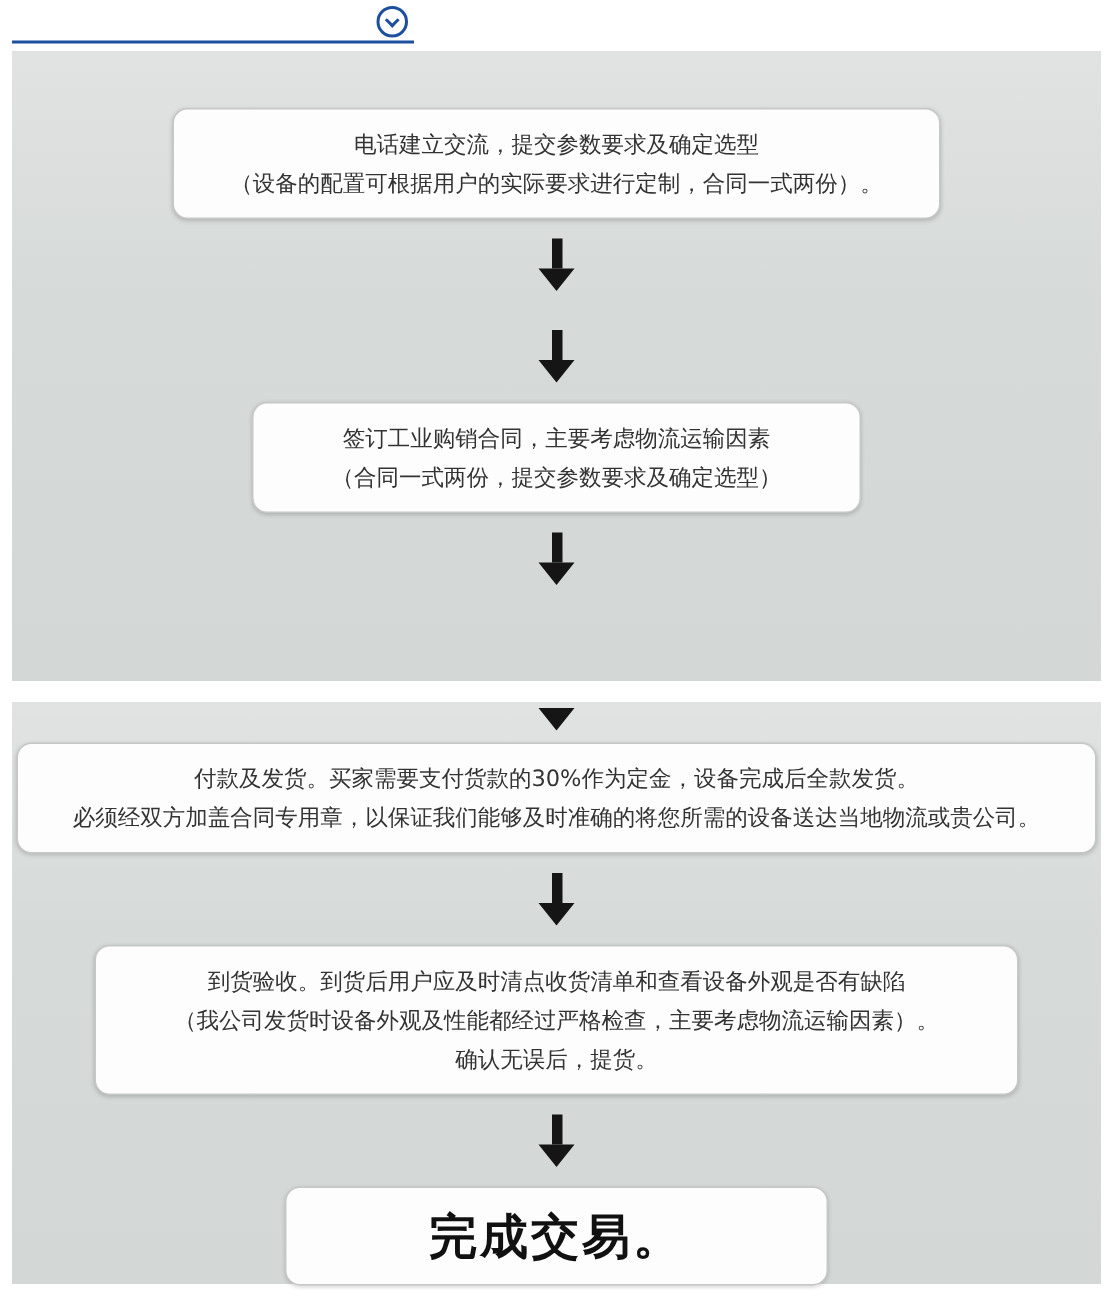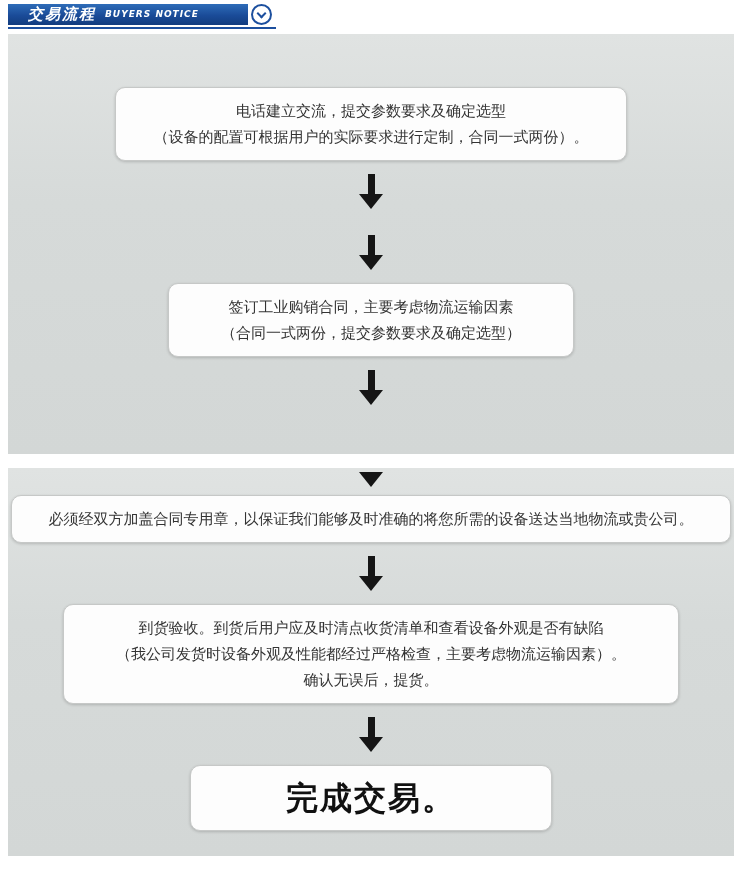--- a/index.html
+++ b/index.html
@@ -21,21 +21,21 @@
     border:2px solid #1c4f9e; background:#ffffff;
     display:flex; align-items:center; justify-content:center;
   }
   .chev { display:block; width:7px; height:7px; border-left:2px solid #1c4f9e; border-bottom:2px solid #1c4f9e; transform:rotate(-45deg); margin-top:-3px; }
 
   
   .panel {
     margin:0 8px; background:linear-gradient(180deg,#e0e3e2 0%, #d6dad9 40%, #d3d7d6 100%);
     display:flex; flex-direction:column; align-items:center;
   }
-  .panel-top { height:420px; padding-top:53px; }
+  .panel-top { height:420px; padding-top:38px; }
   .panel-gap { height:14px; background:#ffffff; }
   .panel-bottom { height:388px; padding-top:2px; }
 
   
   .box {
     background:#fdfdfd; border:1px solid #c6c8c7; border-radius:10px;
     box-shadow:0 1px 3px rgba(0,0,0,0.18);
     padding:10px 24px; text-align:center; color:#333333;
   }
   .box .line { font-size:15px; line-height:26px; white-space:nowrap; }
@@ -52,24 +52,20 @@
   .arrow .stem { width:7px; height:20px; background:#151515; }
   .arrow .head { width:0; height:0; border-left:12px solid transparent; border-right:12px solid transparent; border-top:15px solid #151515; }
   .arrowhead-only { width:0; height:0; border-left:12px solid transparent; border-right:12px solid transparent; border-top:15px solid #151515; margin:2px 0 8px 0; }
 </style>
 </head>
 <body>
 
 <div class="page">
 
   <div class="header">
-    <div class="title-bar">
-      <span class="title-cn">交易流程</span>
-      <span class="title-en">BUYERS NOTICE</span>
-    </div>
     <div class="title-underline"></div>
     <span class="circle">
         <i class="chev"></i>
       </span>
   </div>
 
   <div class="panel panel-top">
 
     <div class="box box1">
       <div class="line">电话建立交流，提交参数要求及确定选型</div>
@@ -99,20 +95,21 @@
 
   </div>
 
   <div class="panel-gap"></div>
 
   <div class="panel panel-bottom">
 
     <div class="arrowhead-only"></div>
 
     <div class="box box4">
+      <div class="line">付款及发货。买家需要支付货款的30%作为定金，设备完成后全款发货。</div>
       <div class="line">必须经双方加盖合同专用章，以保证我们能够及时准确的将您所需的设备送达当地物流或贵公司。</div>
     </div>
 
     <div class="arrow">
       <div class="stem"></div>
       <div class="head"></div>
     </div>
 
     <div class="box box5">
       <div class="line">到货验收。到货后用户应及时清点收货清单和查看设备外观是否有缺陷</div>

